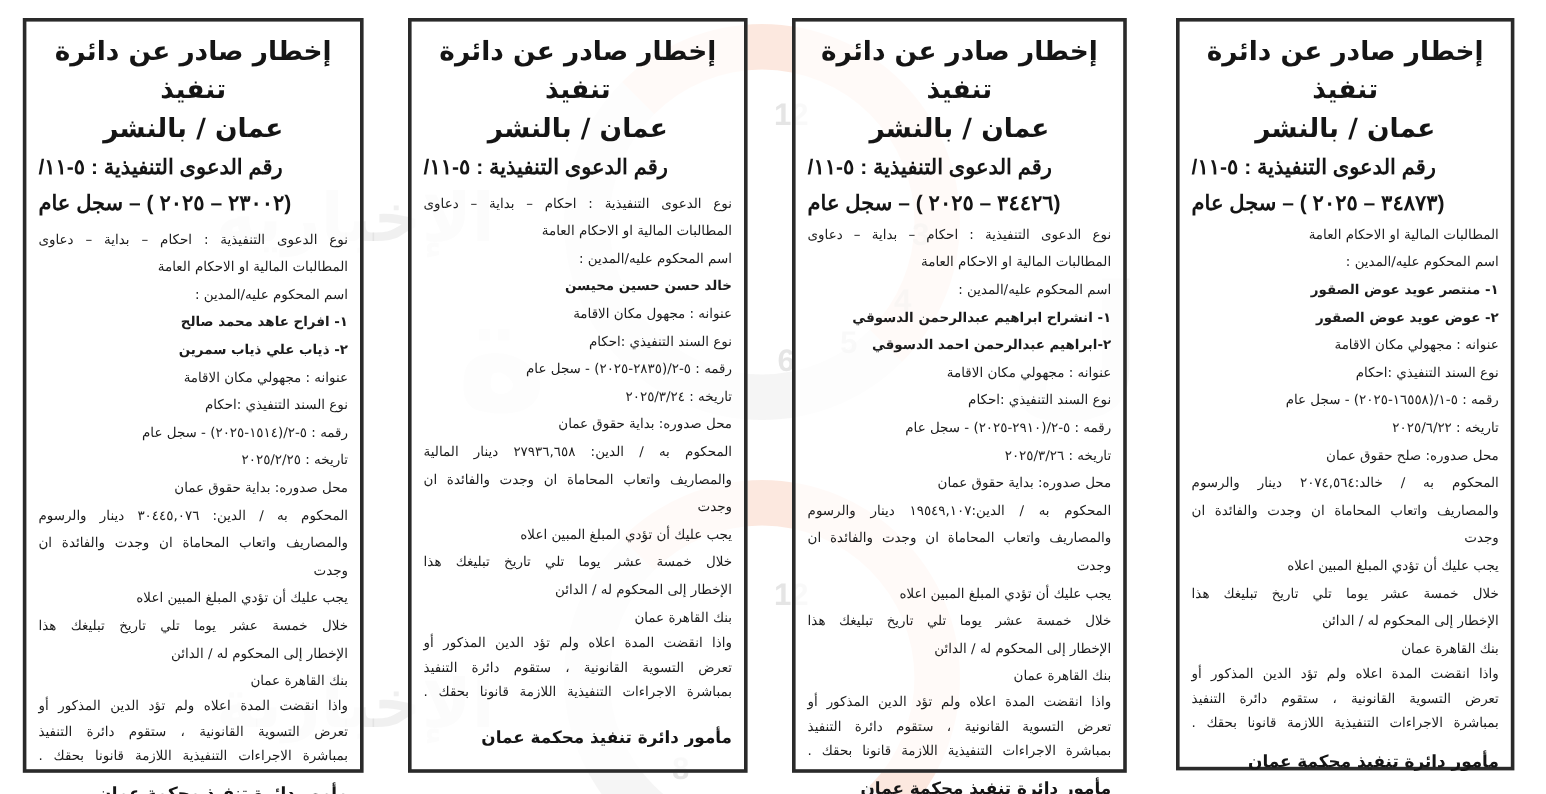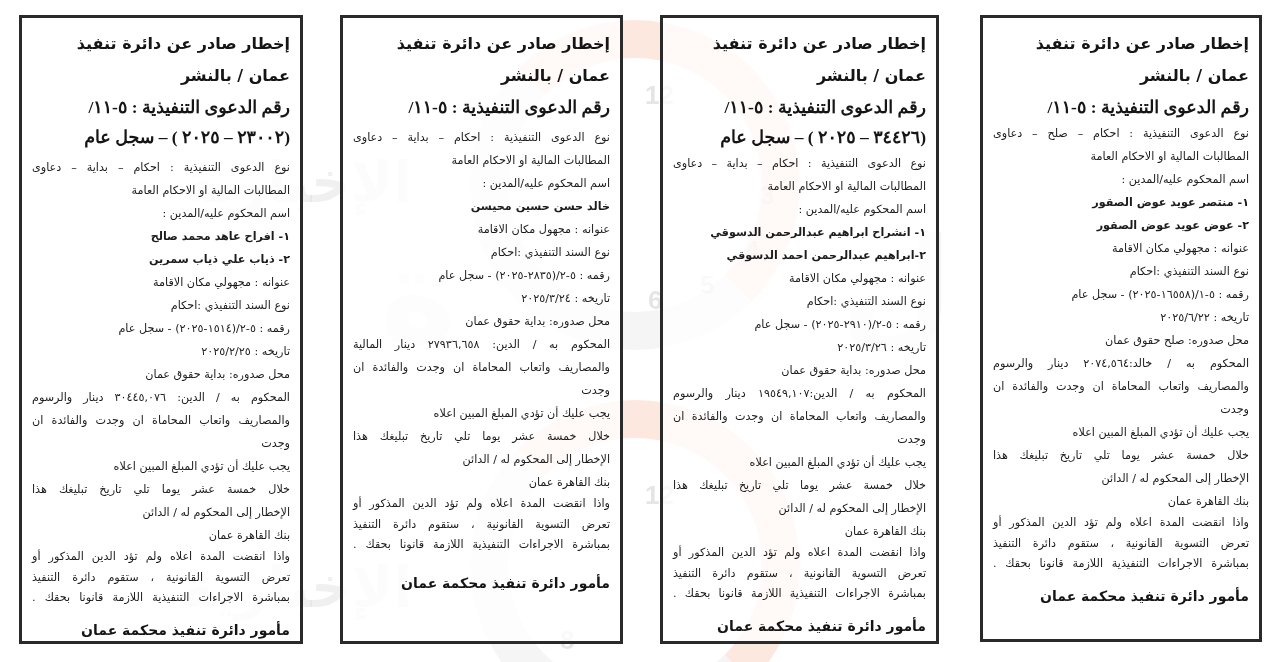--- a/index.html
+++ b/index.html
@@ -24,25 +24,25 @@
       position: absolute; top: 15px;
       height: 629px;
       border: 3px solid #2a2a2a;
       background: rgba(255,255,255,0.78);
       direction: rtl;
       padding: 10px 10px 0 10px;
       z-index: 1;
     }
     .notice .title {
       font-family: "DejaVu Sans", sans-serif; font-weight: bold;
-      font-size: 16px; line-height: 32px; color: #151515;
+      font-size: 22px; line-height: 32px; text-align: center; color: #151515;
     }
     .notice .case-no {
-      font-family: Liberation Serif, serif; font-weight: bold;
-      font-size: 17.5px; line-height: 30px; text-align: right; color: #151515;
+      font-family: Liberation Sans, sans-serif; font-weight: bold;
+      font-size: 17.5px; line-height: 30px; text-align: left; color: #151515;
       white-space: nowrap;
     }
     .notice .body { margin-top: 4px; }
     .notice .line {
       font-family: "DejaVu Sans", sans-serif; font-size: 11.2px; line-height: 23px;
       text-align: right; color: #1c1c1c; white-space: nowrap;
     }
     .notice .line.justify { text-align: justify; text-align-last: justify; }
     .notice .line.bold { font-weight: bold; }
     .notice .line.tight { line-height: 20.5px; }
@@ -155,22 +155,22 @@
     <div class="line justify tight">تعرض التسوية القانونية ، ستقوم دائرة التنفيذ</div>
     <div class="line justify tight">بمباشرة الاجراءات التنفيذية اللازمة قانونا بحقك .</div>
   </div>
   <div class="signature">مأمور دائرة تنفيذ محكمة عمان</div>
 </div>
 
 <div class="notice" style="left:980px;width:282px;height:627px;">
   <div class="title">إخطار صادر عن دائرة تنفيذ</div>
   <div class="title">عمان / بالنشر</div>
   <div class="case-no">رقم الدعوى التنفيذية : ٥-١١/</div>
+  <div class="case-no">(٣٤٨٧٣ – ٢٠٢٥ ) – سجل عام</div>
   <div class="body" style="margin-top:0;">
-    <div class="line justify">نوع الدعوى التنفيذية : احكام – صلح – دعاوى</div>
     <div class="line">المطالبات المالية او الاحكام العامة</div>
     <div class="line">اسم المحكوم عليه/المدين :</div>
     <div class="line bold">١- منتصر عويد عوض الصقور</div>
     <div class="line bold">٢- عوض عويد عوض الصقور</div>
     <div class="line">عنوانه : مجهولي مكان الاقامة</div>
     <div class="line">نوع السند التنفيذي :احكام</div>
     <div class="line">رقمه : ٥-١/(١٦٥٥٨-٢٠٢٥) - سجل عام</div>
     <div class="line">تاريخه : ٢٠٢٥/٦/٢٢</div>
     <div class="line">محل صدوره: صلح حقوق عمان</div>
     <div class="line justify">المحكوم به / خالد:٢٠٧٤,٥٦٤ دينار والرسوم</div>

